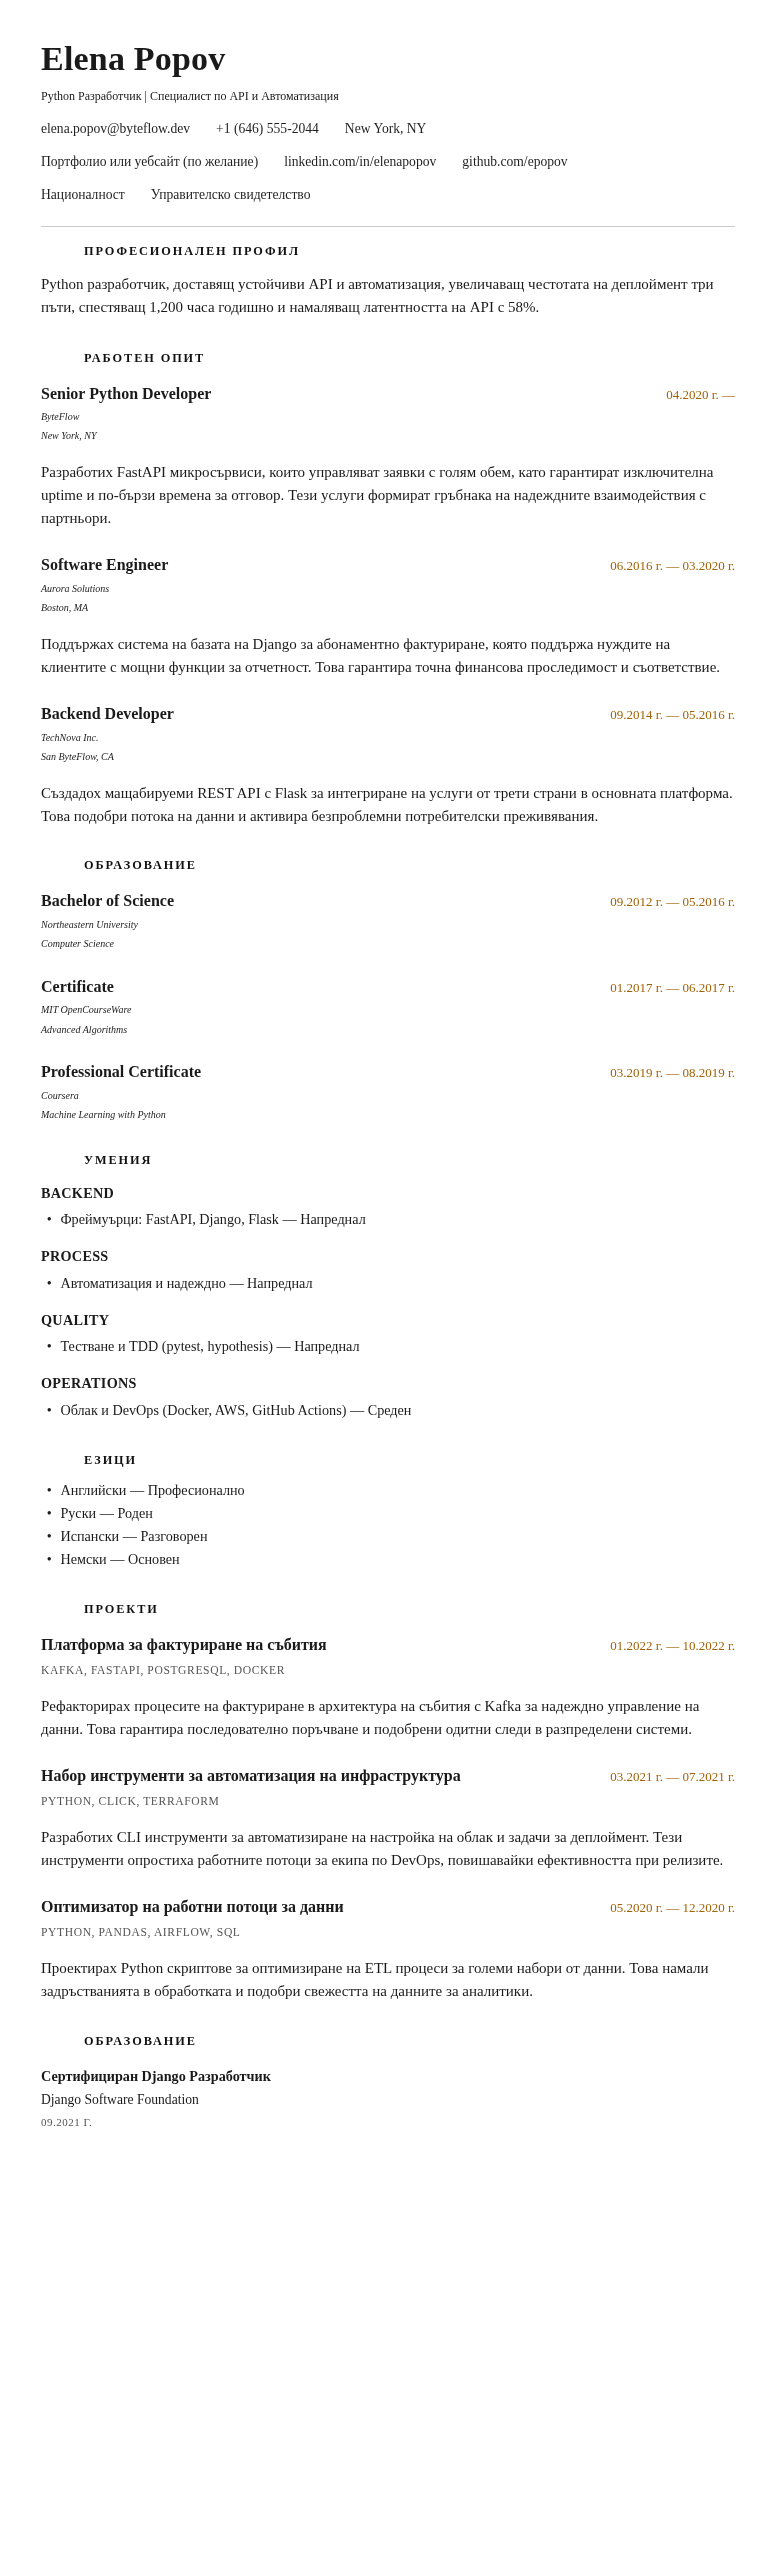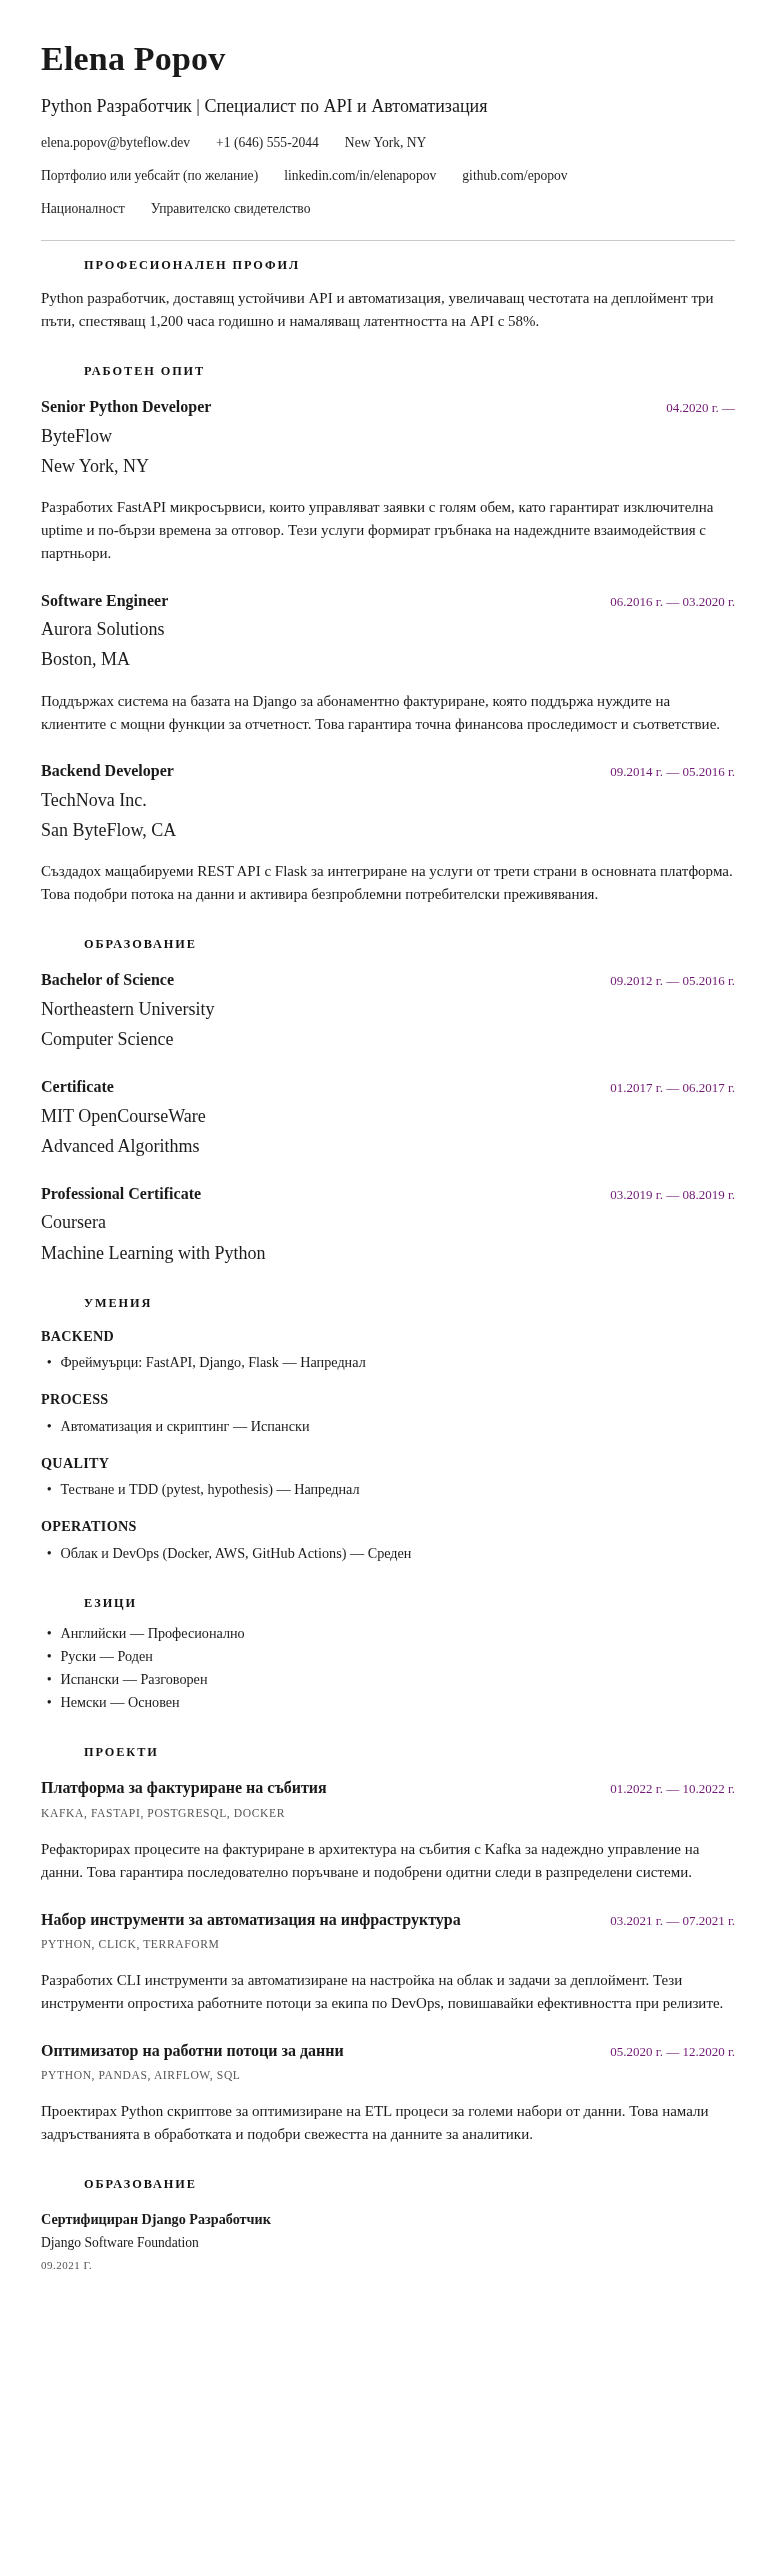--- a/index.html
+++ b/index.html
@@ -8,37 +8,37 @@
     width:776px;
     min-height:2576px;
     font-family:"Liberation Serif","DejaVu Serif",serif;
     color:#1a1a1a;
     -webkit-font-smoothing:antialiased;
   }
   .page { padding:39px 41px 45px 41px; }
 
   
   .name { font-size:34px; font-weight:700; letter-spacing:0.2px; line-height:1.2; }
-  .headline { font-size:18px; margin-top:15px; line-height:1.3; }
+  .headline { font-size:12px; margin-top:9px; line-height:1.3; }
   .contact-row { display:flex; flex-wrap:wrap; gap:6.5px 26px; font-size:13.6px; margin-top:15.5px; color:#1f1f1f; line-height:1.3; }
   .divider { border:none; border-top:0.6px solid #c9c9c9; margin-top:22px; height:0; }
 
   
   .section { margin-top:31px; }
   .section-first { margin-top:17px; }
   .section-heading { font-size:12.3px; font-weight:700; letter-spacing:1.9px; color:#111;margin-left:43px; }
   .para { font-size:15px; line-height:1.55; margin-top:14.2px; }
 
   
   .entry { margin-top:26px; }
   .entry-first { margin-top:18px; }
   .entry-head { display:flex; justify-content:space-between; align-items:baseline; gap:15.5px; }
   .entry-title { font-size:16px; font-weight:700; line-height:1.3; max-width:492px; }
-  .entry-dates { font-size:13px; white-space:nowrap; color:#701a75; flex-shrink:0; }
-  .entry-sub { font-size:18px; margin-top:5.8px; line-height:1.35; color:#1c1c1c; }
+  .entry-dates { font-size:13px; white-space:nowrap; color:#a16207; flex-shrink:0; }
+  .entry-sub { font-size:10px; margin-top:5.8px; line-height:1.35; color:#1c1c1c;font-style:italic; }
   .entry-desc { font-size:15px; line-height:1.52; margin-top:18px; }
   .stack-line { font-size:11.6px; letter-spacing:0.6px; color:#555; margin-top:7.8px; }
 
   
   .bullet-list { margin-top:11.6px; }
   .bullet-item { position:relative; padding-left:19.4px; font-size:14.2px; line-height:1.62; }
   .bullet-item::before { content:"\2022"; position:absolute; left:5.8px; top:0; }
 
   
   .skill-group { margin-top:17px; }
@@ -150,21 +150,21 @@
 
   <section class="section">
     <h2 class="section-heading">УМЕНИЯ</h2>
 
     <div class="skill-group">
       <h4 class="skill-category">BACKEND</h4>
       <div class="bullet-item">Фреймуърци: FastAPI, Django, Flask — Напреднал</div>
     </div>
     <div class="skill-group">
       <h4 class="skill-category">PROCESS</h4>
-      <div class="bullet-item">Автоматизация и скриптинг — Испански</div>
+      <div class="bullet-item">Автоматизация и надеждно — Напреднал</div>
     </div>
     <div class="skill-group">
       <h4 class="skill-category">QUALITY</h4>
       <div class="bullet-item">Тестване и TDD (pytest, hypothesis) — Напреднал</div>
     </div>
     <div class="skill-group">
       <h4 class="skill-category">OPERATIONS</h4>
       <div class="bullet-item">Облак и DevOps (Docker, AWS, GitHub Actions) — Среден</div>
     </div>
   </section>

